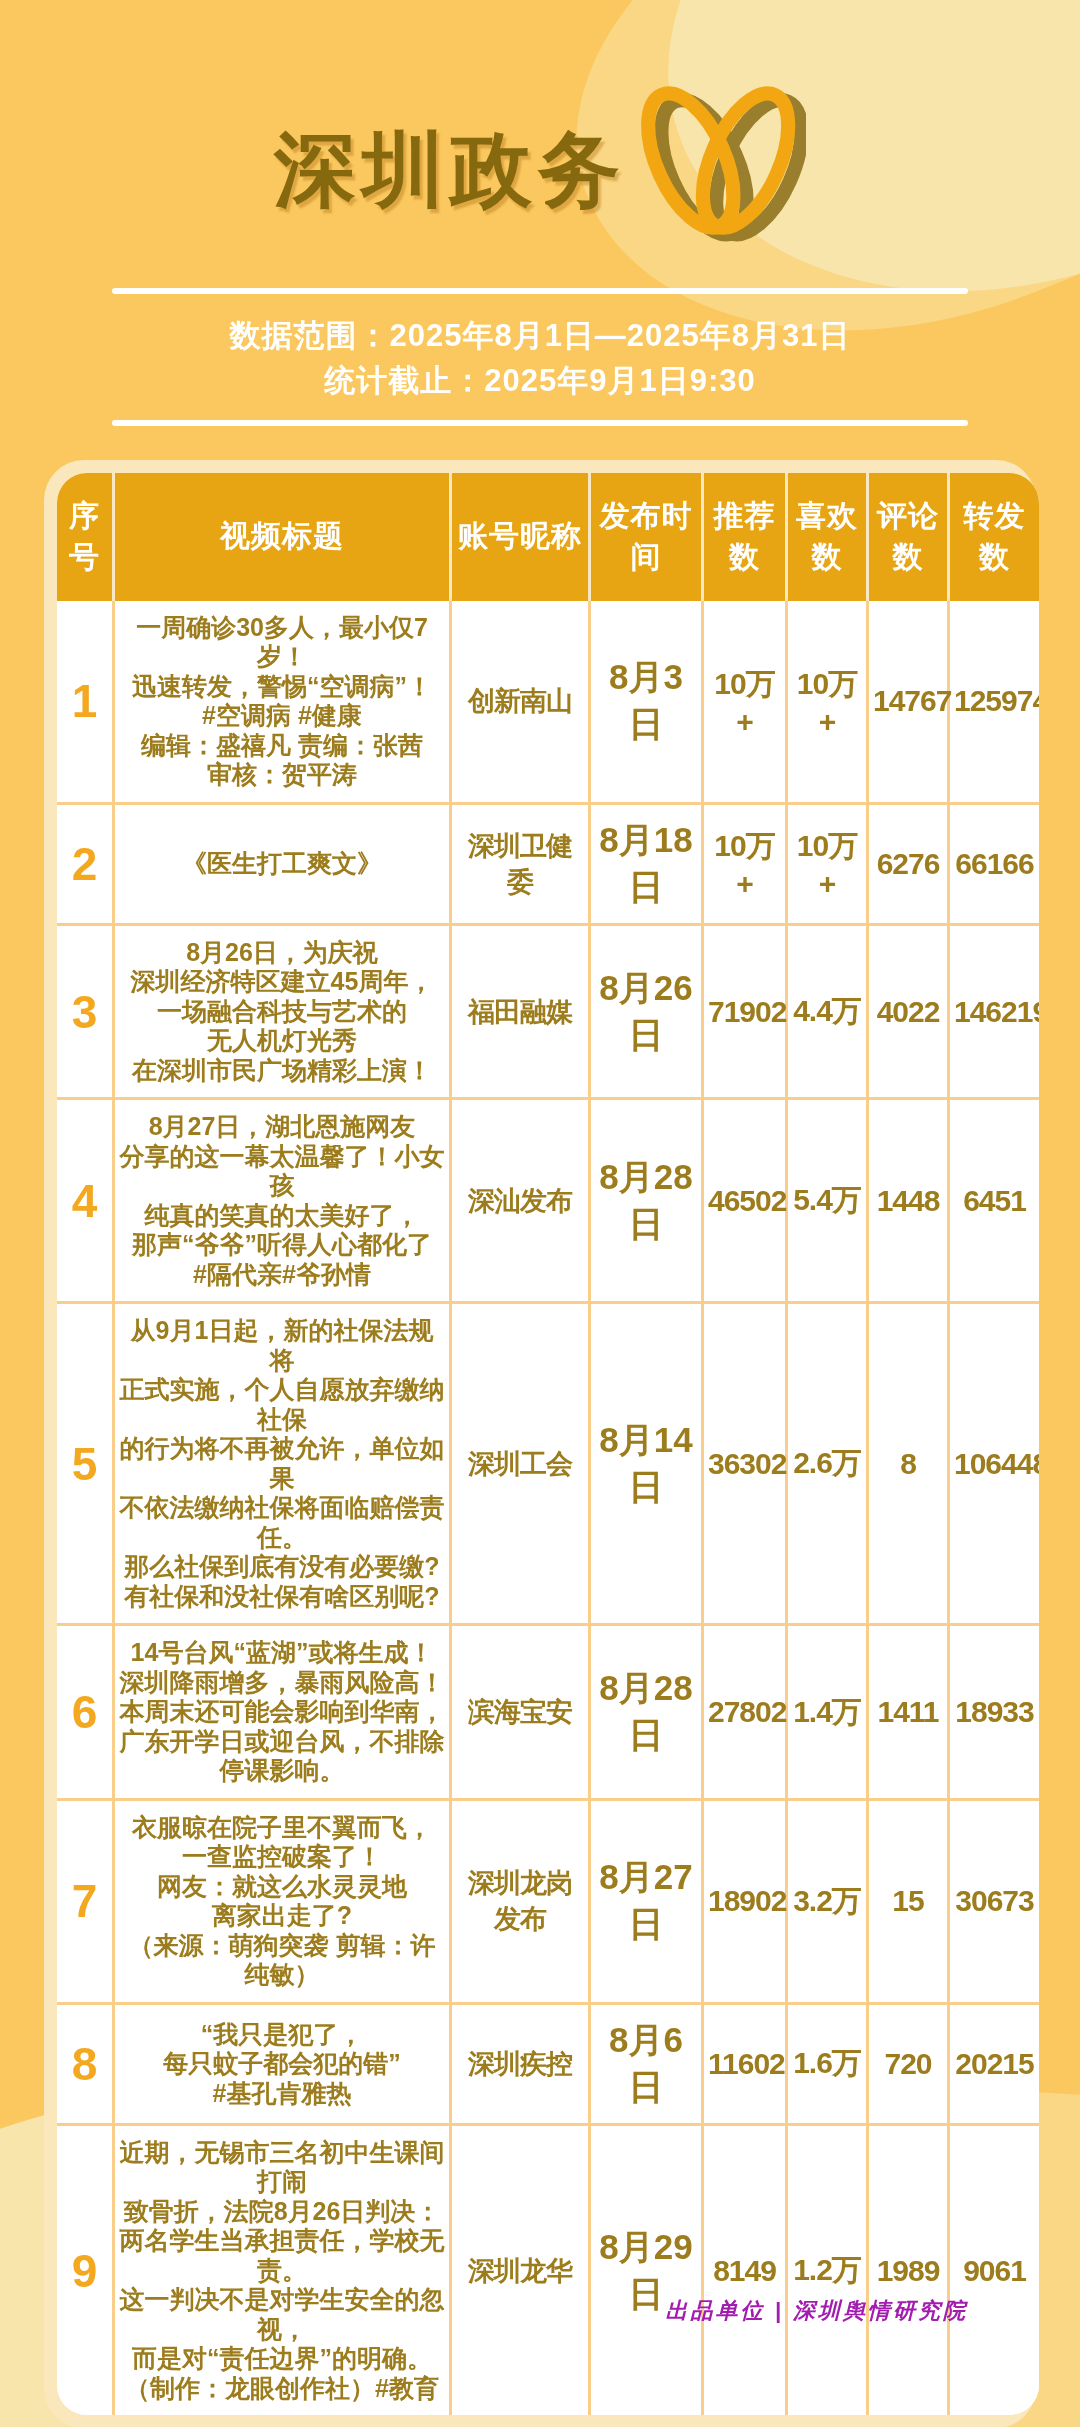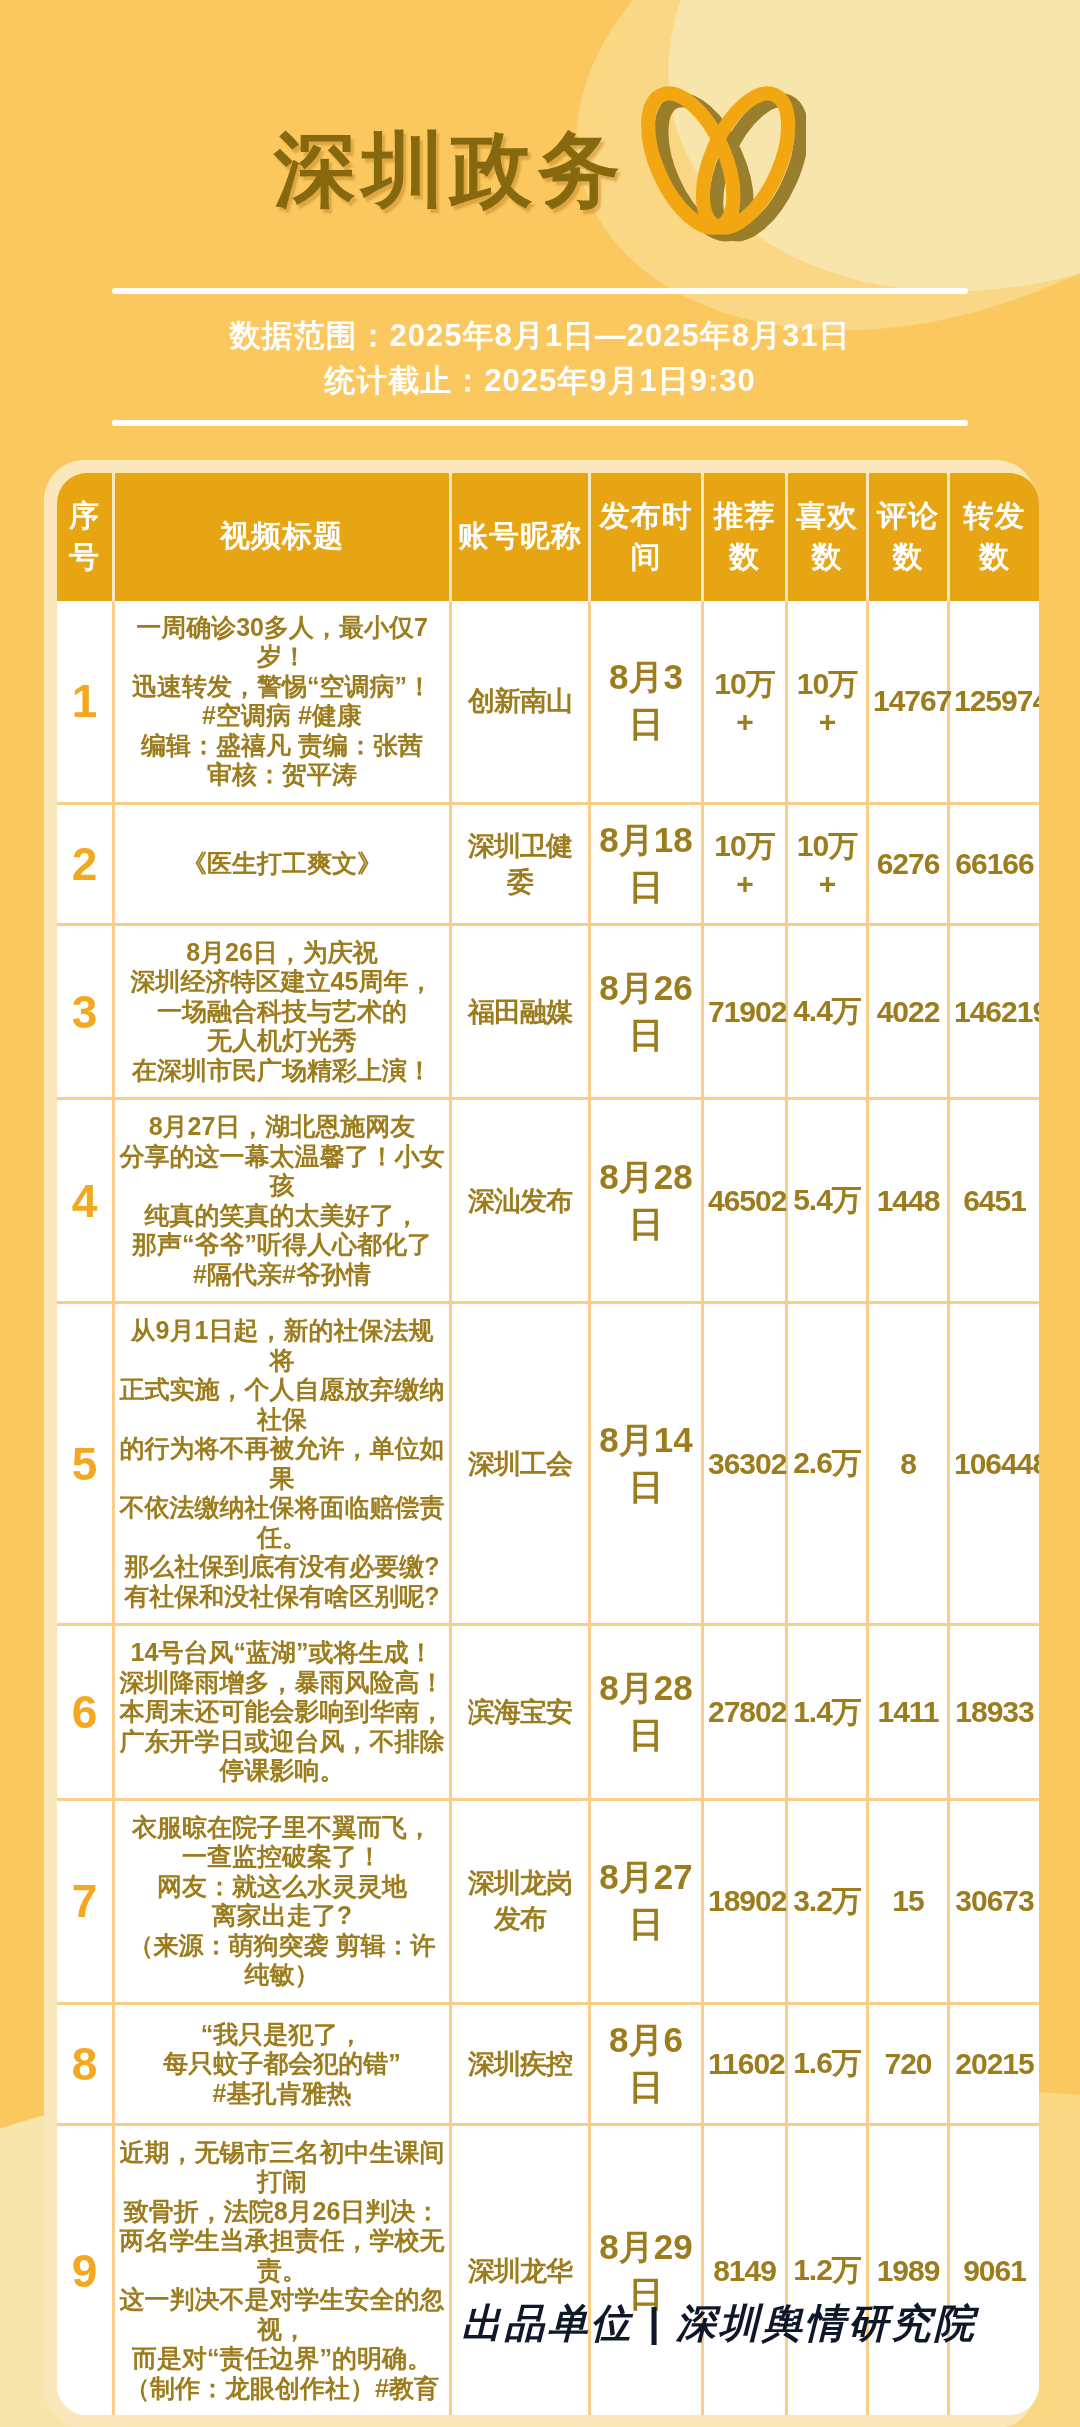--- a/index.html
+++ b/index.html
@@ -61,22 +61,22 @@
   tbody td:last-child { border-right:none; }
   tbody tr:first-child td { border-top:none; }
   .c-no    { font-size:46px; color:#F3A820; font-weight:700; }
   .c-title { font-size:25px; line-height:1.18; white-space:pre-line; }
   .c-account { font-size:27px; letter-spacing:-1px; }
   .c-date  { font-size:35px; }
   .c-num   { font-size:30px; letter-spacing:-1px;margin-left:28px; }
 
   
   .footer {
-    position:absolute; z-index:2; right:103px; top:2296px;
-    color:#0f172a; font-size:40px; font-weight:700; font-style:italic;
+    position:absolute; z-index:2; right:112px; top:2296px;
+    color:#a21caf; font-size:22px; font-weight:700; font-style:italic;
     letter-spacing:3px;
   }
 </style>
 </head>
 <body>
 
 <div class="page">
 
   <div class="deco wave-tr-mid"></div>
   <div class="deco wave-tr-cream"></div>

